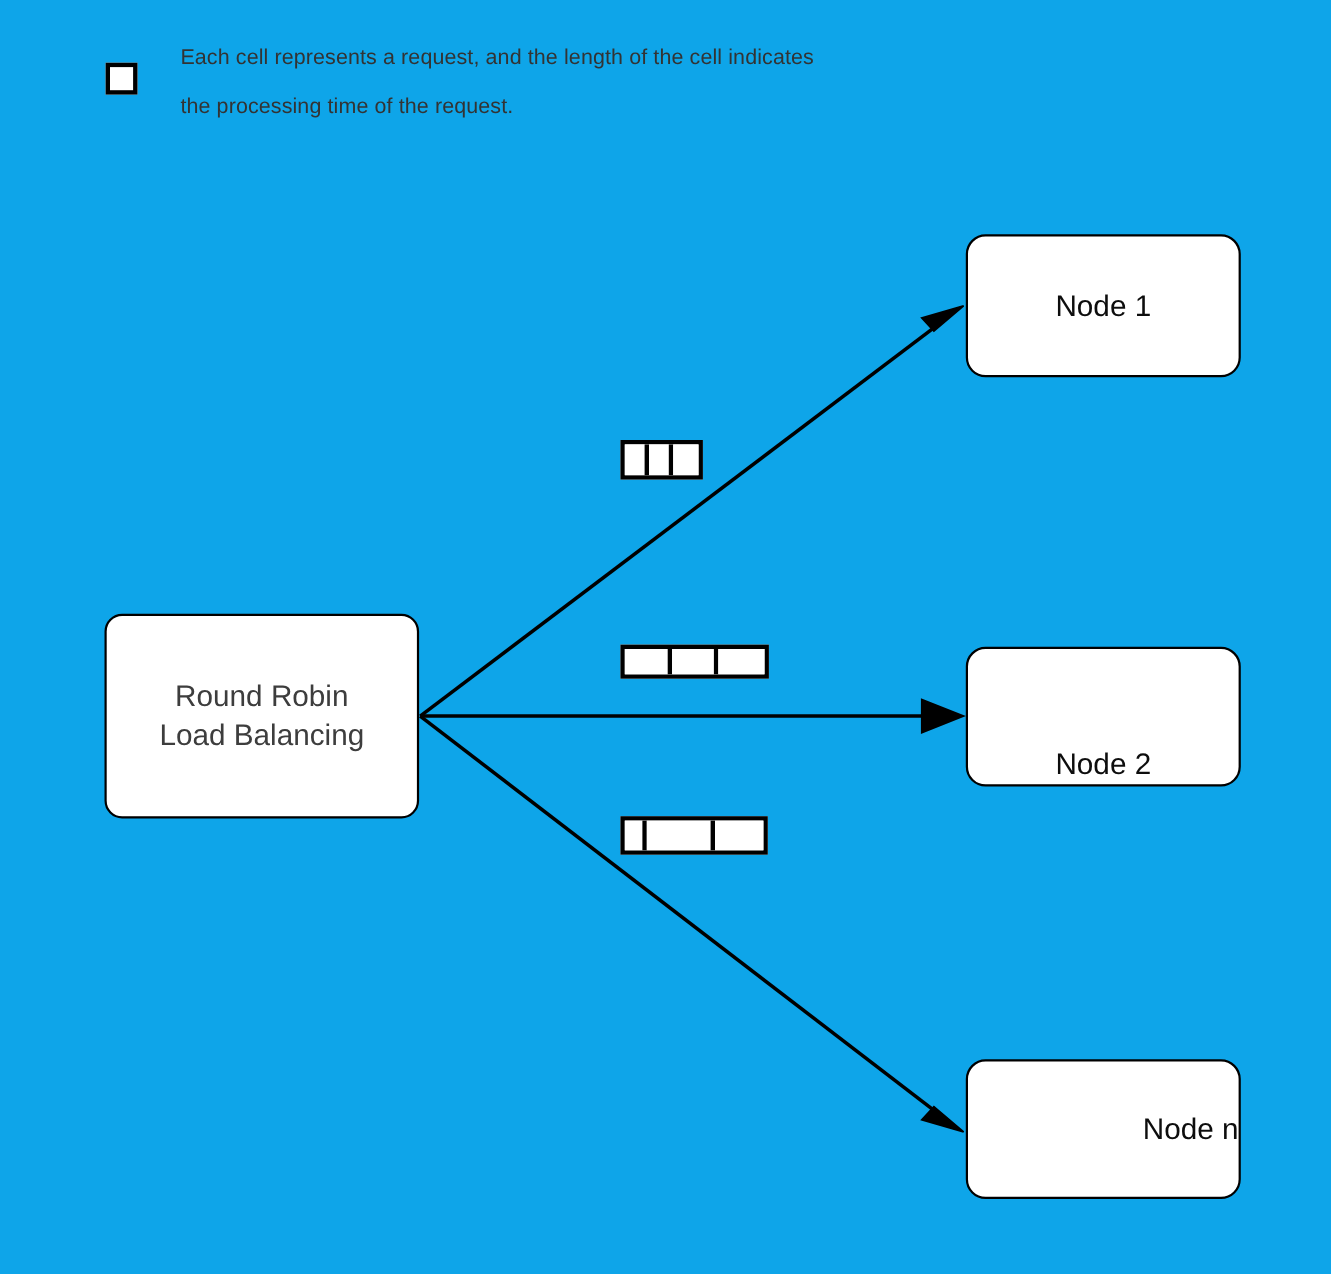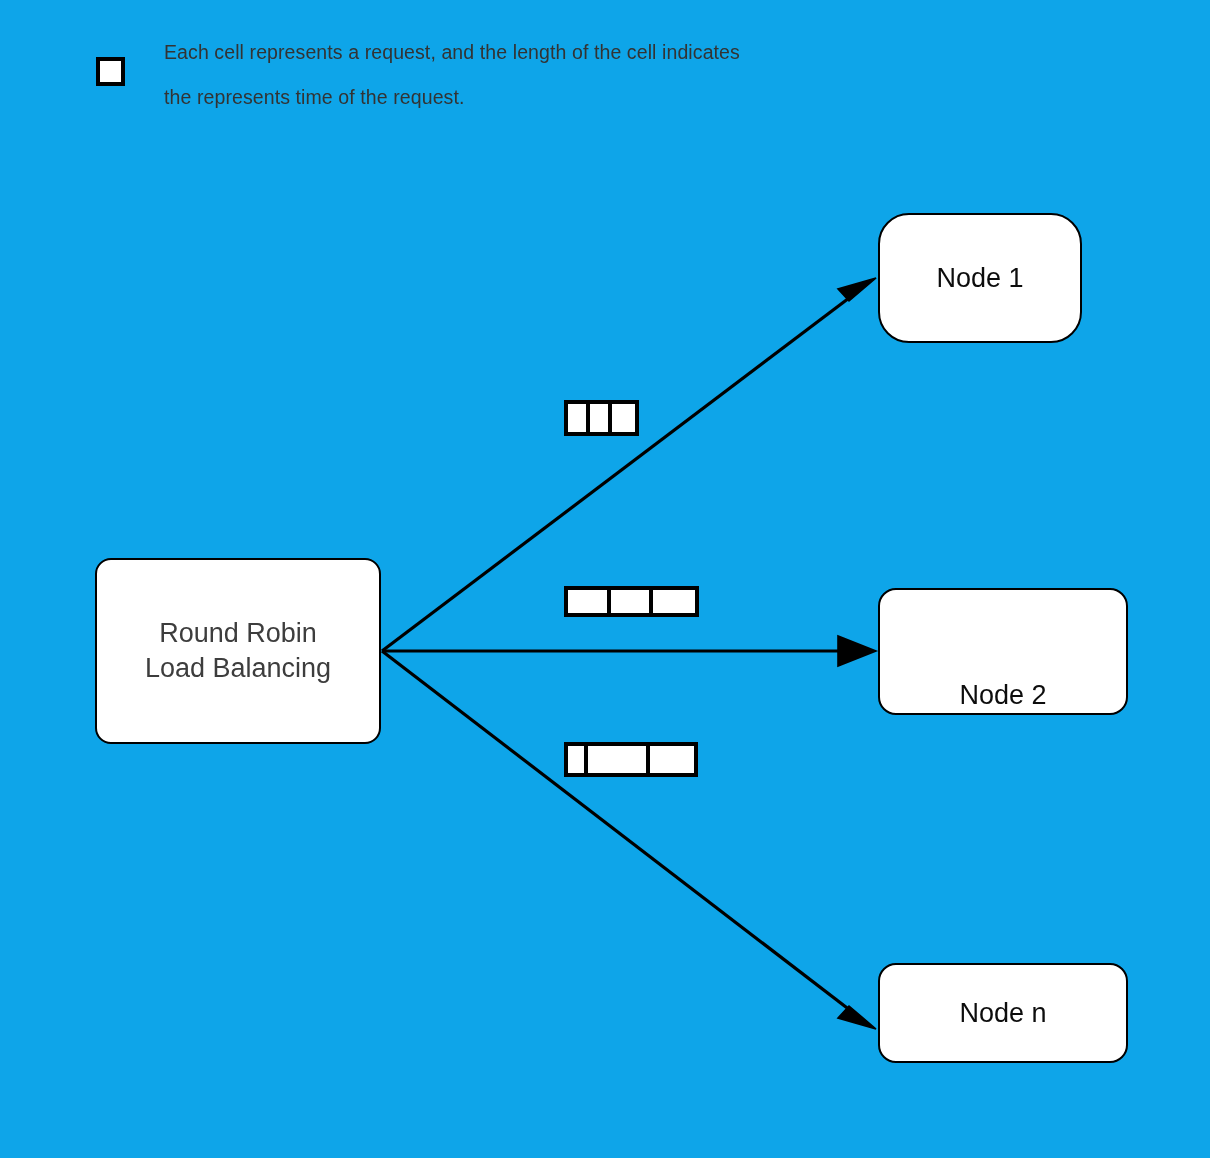--- a/index.html
+++ b/index.html
@@ -81,23 +81,23 @@
     left: 95px;
     top: 558px;
     width: 286px;
     height: 186px;
     border-radius: 16px;
   }
   #source-box .node-label {
     font-size: 27px;
     color: #3d3d3d;
   }
-  #node-1-box { left: 878px; top: 213px;  width: 204px; height: 130px; border-radius: 31px; }
+  #node-1-box { left: 878px; top: 213px;  width: 250px; height: 130px; }
   #node-2-box { left: 878px; top: 588px;  width: 250px; height: 127px; align-items: flex-end; }
-  #node-n-box { left: 878px; top: 963px;  width: 250px; height: 100px; }
+  #node-n-box { left: 878px; top: 963px;  width: 250px; height: 127px; justify-content: flex-end; }
 
   
   .cell-strip {
     position: absolute;
     display: flex;
     box-sizing: border-box;
     border: 4px solid #000000;
     background: #ffffff;
   }
   .cell-strip .cell {
@@ -135,21 +135,21 @@
         <line x1="382" y1="651" x2="855" y2="1014" stroke-width="3.2" stroke-linecap="butt"></line>
         <polygon points="876,1029 838,1018 849,1006" stroke-width="1.6" stroke-linejoin="miter"></polygon>
       </g>
     </g>
   </svg>
 
   <div class="legend">
     <div class="legend-swatch"></div>
     <div class="legend-text">
       <span class="legend-line">Each cell represents a request, and the length of the cell indicates</span>
-      <span class="legend-line">the represents time of the request.</span>
+      <span class="legend-line">the processing time of the request.</span>
     </div>
   </div>
 
   <div class="node-box" id="source-box">
     <span class="node-label">Round Robin
 Load Balancing</span>
   </div>
 
   <div class="node-box" id="node-1-box">
     <span class="node-label">Node 1</span>

